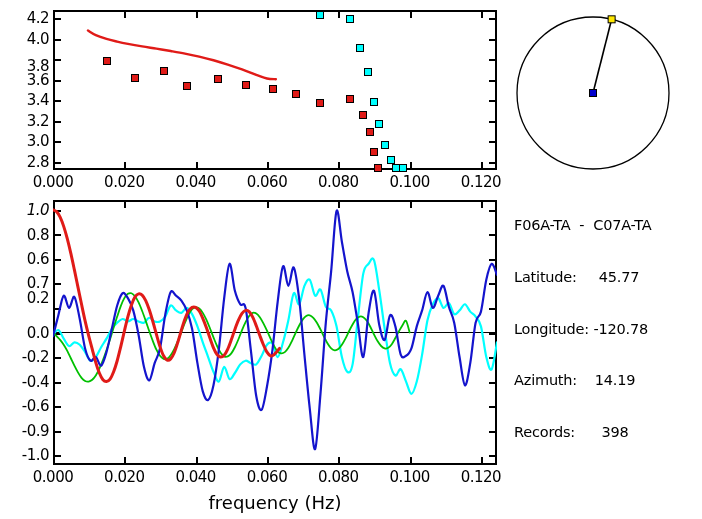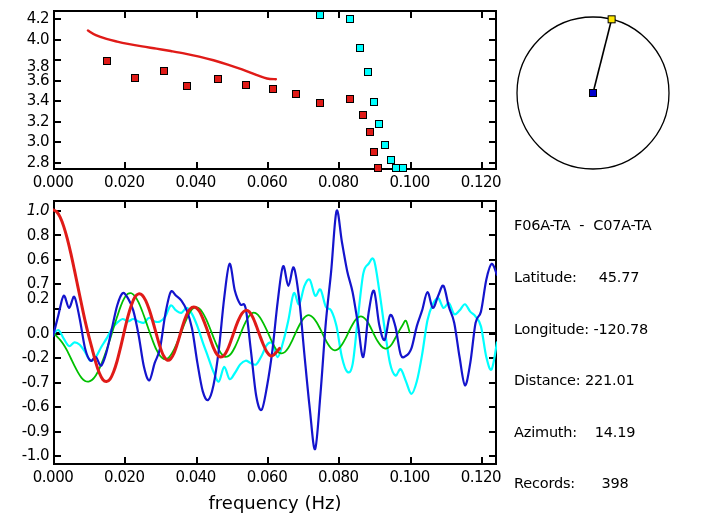--- a/index.html
+++ b/index.html
@@ -164,41 +164,40 @@
         <rect x="79.5" y="89.5" width="7" height="7" fill="#0000cd" stroke="#000" stroke-width="1"></rect>
         <rect x="98.13050183281155" y="15.818900649775813" width="7" height="7" fill="#ffe800" stroke="#000" stroke-width="1"></rect>
       </svg>
   </div>
 
   <div class="panel" style="left:510px;top:180px;width:192px;height:120px;">
     <div class="info" style="left:4px;top:3px;">
       <div>F06A-TA  -  C07A-TA</div>
       <div>Latitude:     45.77</div>
       <div>Longitude: -120.78</div>
-      <div>Distance: 221.01</div>
       <div>Azimuth:    14.19</div>
       <div>Records:      398</div>
     </div>
   </div>
 
   <div class="panel" style="left:0;top:195px;width:510px;height:324px;">
     <div class="frame" id="spec-frame" style="left:53px;top:5px;width:444px;height:265px;"></div>
     <div id="spec-yticks">
         <div class="tick" style="left: 53px; top: 260.185px; width: 8px; height: 2px;"></div>
         <div class="tick" style="left: 489px; top: 260.185px; width: 8px; height: 2px;"></div>
         <div class="ylab" style="left: 1px; top: 260.185px; width: 48px;">-1.0</div>
         <div class="tick" style="left: 53px; top: 235.648px; width: 8px; height: 2px;"></div>
         <div class="tick" style="left: 489px; top: 235.648px; width: 8px; height: 2px;"></div>
         <div class="ylab" style="left: 1px; top: 235.648px; width: 48px;">-0.9</div>
         <div class="tick" style="left: 53px; top: 211.111px; width: 8px; height: 2px;"></div>
         <div class="tick" style="left: 489px; top: 211.111px; width: 8px; height: 2px;"></div>
         <div class="ylab" style="left: 1px; top: 211.111px; width: 48px;">-0.6</div>
         <div class="tick" style="left: 53px; top: 186.574px; width: 8px; height: 2px;"></div>
         <div class="tick" style="left: 489px; top: 186.574px; width: 8px; height: 2px;"></div>
-        <div class="ylab" style="left: 1px; top: 186.574px; width: 48px;">-0.7</div>
+        <div class="ylab" style="left: 1px; top: 186.574px; width: 48px;">-0.4</div>
         <div class="tick" style="left: 53px; top: 162.037px; width: 8px; height: 2px;"></div>
         <div class="tick" style="left: 489px; top: 162.037px; width: 8px; height: 2px;"></div>
         <div class="ylab" style="left: 1px; top: 162.037px; width: 48px;">-0.2</div>
         <div class="tick" style="left: 53px; top: 137.5px; width: 8px; height: 2px;"></div>
         <div class="tick" style="left: 489px; top: 137.5px; width: 8px; height: 2px;"></div>
         <div class="ylab" style="left: 1px; top: 137.5px; width: 48px;">0.0</div>
         <div class="tick" style="left: 53px; top: 112.963px; width: 8px; height: 2px;"></div>
         <div class="tick" style="left: 489px; top: 112.963px; width: 8px; height: 2px;"></div>
         <div class="ylab" style="left: 1px; top: 103px; width: 48px;">0.2</div>
         <div class="tick" style="left: 53px; top: 88.4259px; width: 8px; height: 2px;"></div>

